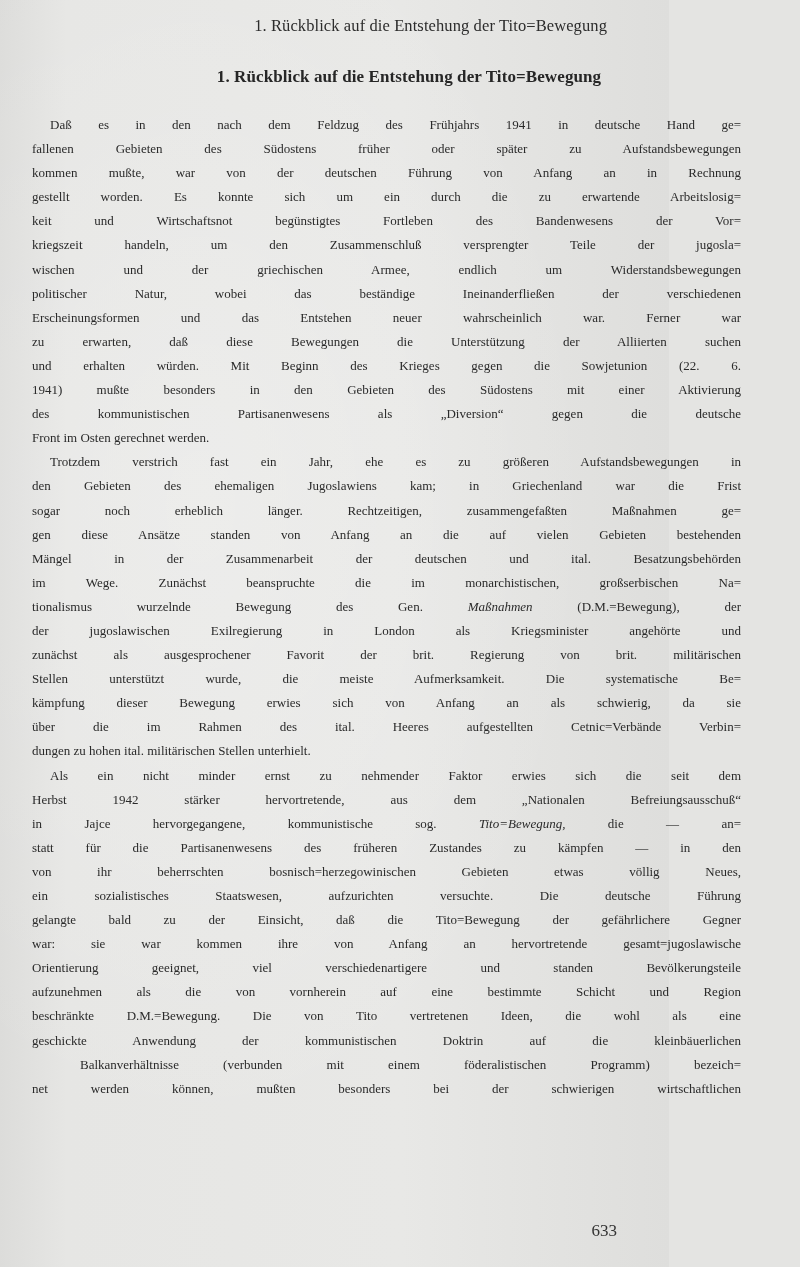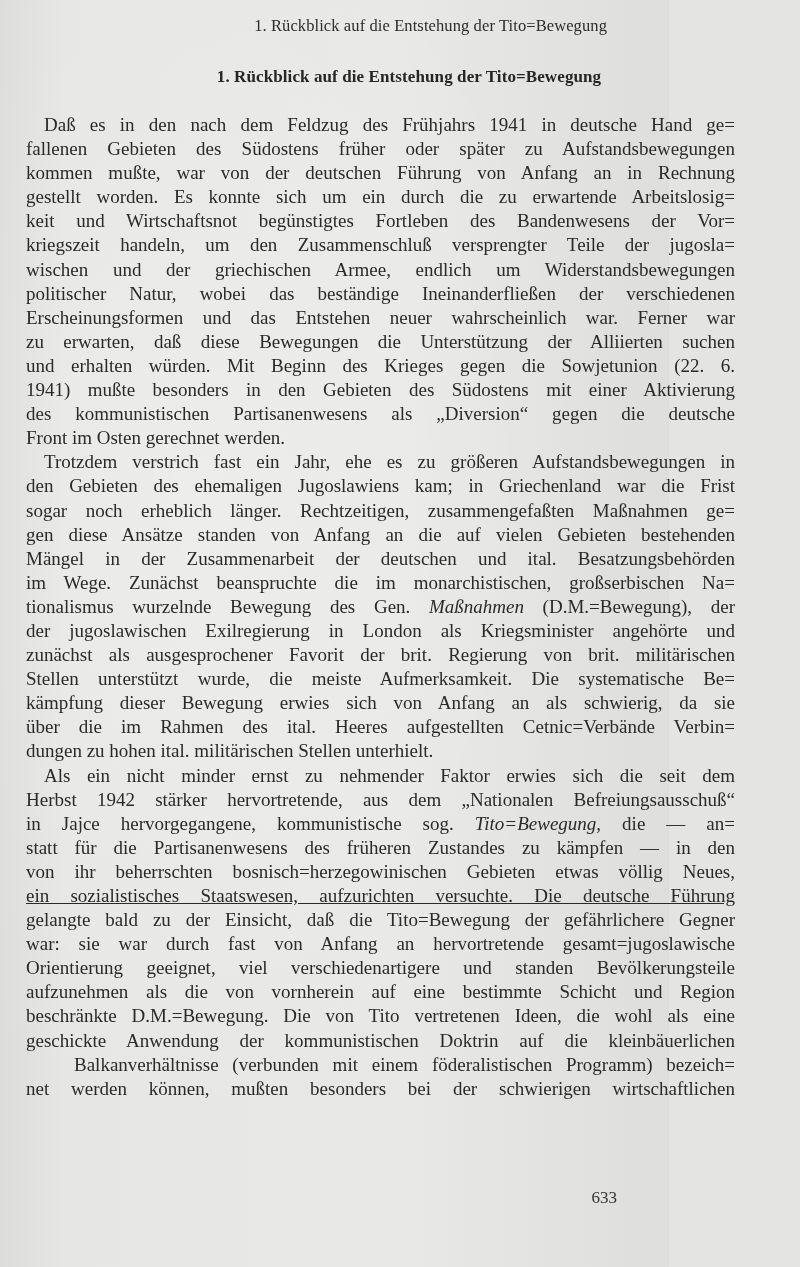--- a/index.html
+++ b/index.html
@@ -40,23 +40,23 @@
       font-weight: bold;
       font-size: 17px;
       letter-spacing: 0.1px;
       color: #262626;
       padding-left: 18px;
       box-sizing: border-box;
     }
     .body-text {
       position: absolute;
       top: 113px;
-      left: 26px;
+      left: 32px;
       width: 709px;
-      font-size: 19px;
+      font-size: 13px;
       line-height: 24.1px;
       color: #2a2a2a;
     }
     .line {
       display: block;
       text-align: justify;
       text-align-last: justify;
       white-space: nowrap;
       height: 24.1px;
       overflow: visible;
@@ -68,21 +68,21 @@
       padding-left: 18px;
     }
     .line > span {
       display: inline;
     }
     .it {
       font-style: italic;
     }
     .page-number {
       position: absolute;
-      top: 1188px;
+      top: 1221px;
       right: 52px;
       font-size: 17px;
       color: #333;
     }
   </style>
 </head>
 <body>
 
 <div class="page">
 
@@ -124,23 +124,23 @@
       <span class="line" style="display: block; width: auto;">über die im Rahmen des ital. Heeres aufgestellten Cetnic=Verbände Verbin=</span>
       <span class="line last">dungen zu hohen ital. militärischen Stellen unterhielt.</span>
     </div>
 
     <div>
       <span class="line indent" style="display: block; width: auto;">Als ein nicht minder ernst zu nehmender Faktor erwies sich die seit dem</span>
       <span class="line" style="display: block; width: auto;">Herbst 1942 stärker hervortretende, aus dem „Nationalen Befreiungsausschuß“</span>
       <span class="line" style="display: block; width: auto;"><span>in Jajce hervorgegangene, kommunistische sog. </span><span class="it">Tito=Bewegung,</span><span> die — an=</span></span>
       <span class="line" style="display: block; width: auto;">statt für die Partisanenwesens des früheren Zustandes zu kämpfen — in den</span>
       <span class="line" style="display: block; width: auto;">von ihr beherrschten bosnisch=herzegowinischen Gebieten etwas völlig Neues,</span>
-      <span class="line" style="display: block; width: auto; text-decoration: underline;">ein sozialistisches Staatswesen, aufzurichten versuchte. Die deutsche Führung</span>
+      <span class="line" style="display: block; width: auto;">ein sozialistisches Staatswesen, aufzurichten versuchte. Die deutsche Führung</span>
       <span class="line" style="display: block; width: auto;">gelangte bald zu der Einsicht, daß die Tito=Bewegung der gefährlichere Gegner</span>
-      <span class="line" style="display: block; width: auto;">war: sie war durch fast von Anfang an hervortretende gesamt=jugoslawische</span>
+      <span class="line" style="display: block; width: auto;">war: sie war kommen ihre von Anfang an hervortretende gesamt=jugoslawische</span>
       <span class="line" style="display: block; width: auto;">Orientierung geeignet, viel verschiedenartigere und standen Bevölkerungsteile</span>
       <span class="line" style="display: block; width: auto;">aufzunehmen als die von vornherein auf eine bestimmte Schicht und Region</span>
       <span class="line" style="display: block; width: auto;">beschränkte D.M.=Bewegung. Die von Tito vertretenen Ideen, die wohl als eine</span>
       <span class="line" style="display: block; width: auto;">geschickte Anwendung der kommunistischen Doktrin auf die kleinbäuerlichen</span>
       <span class="line" style="display: block; width: auto; margin-left: 48px;">Balkanverhältnisse (verbunden mit einem föderalistischen Programm) bezeich=</span>
       <span class="line" style="display: block; width: auto;">net werden können, mußten besonders bei der schwierigen wirtschaftlichen</span>
     </div>
 
   </div>
 

